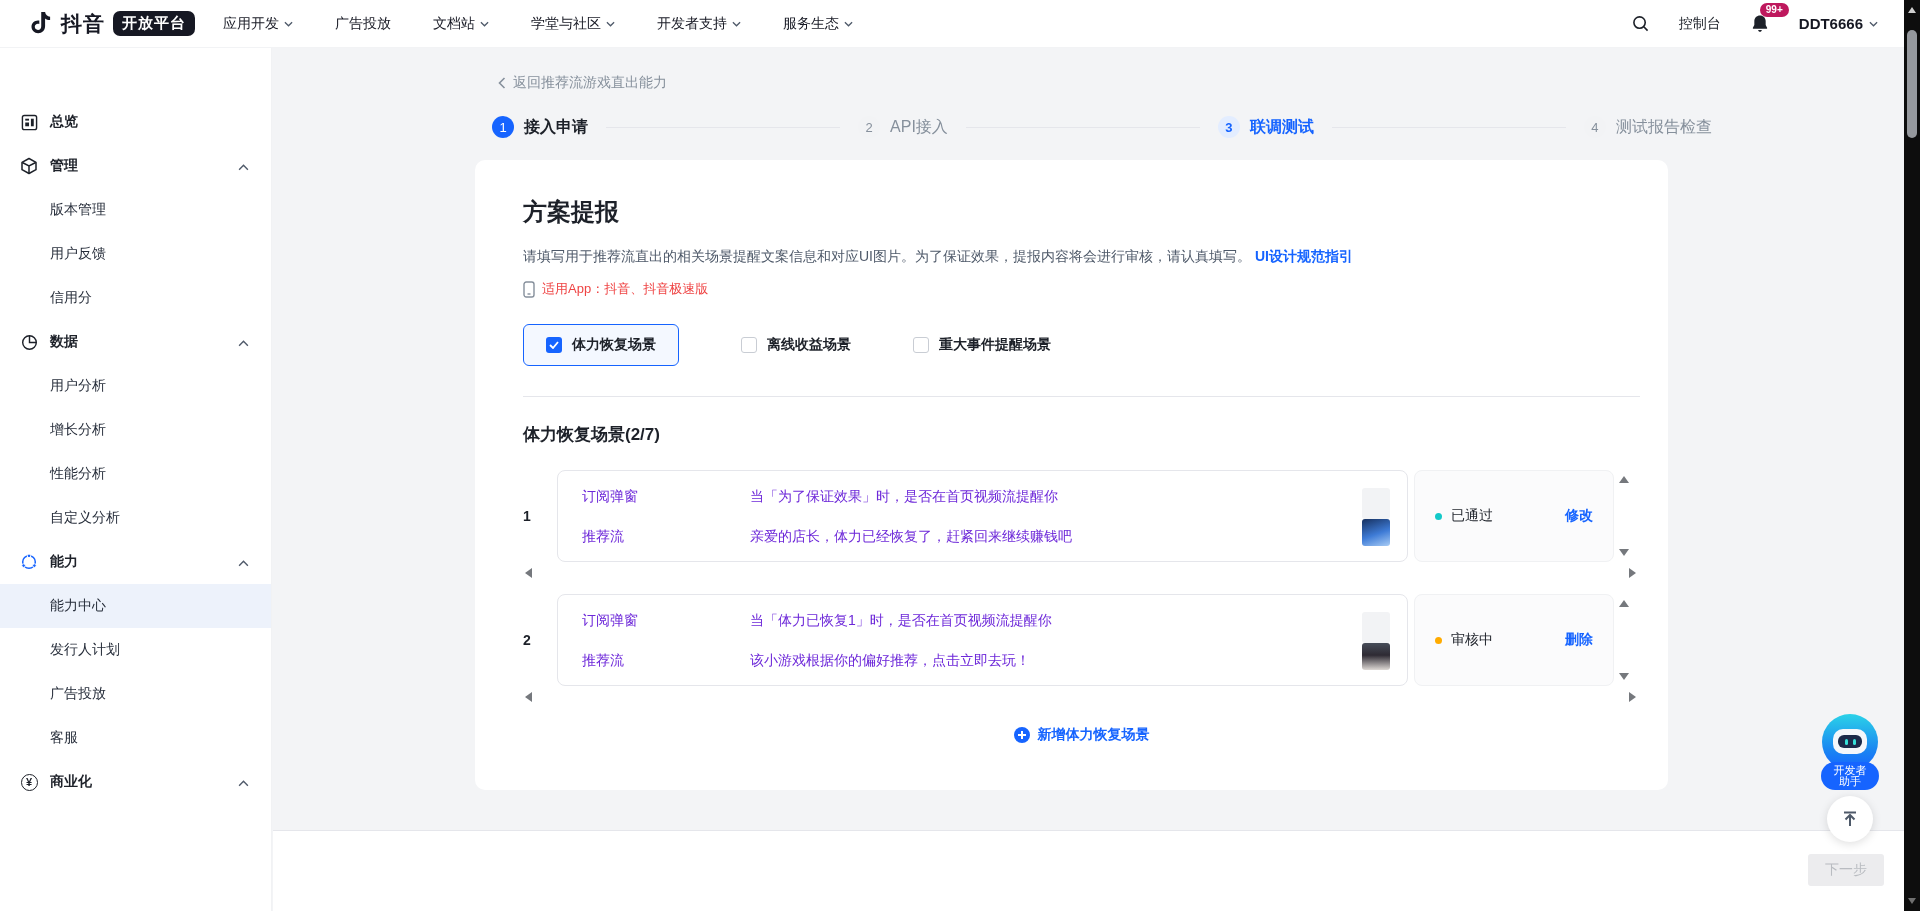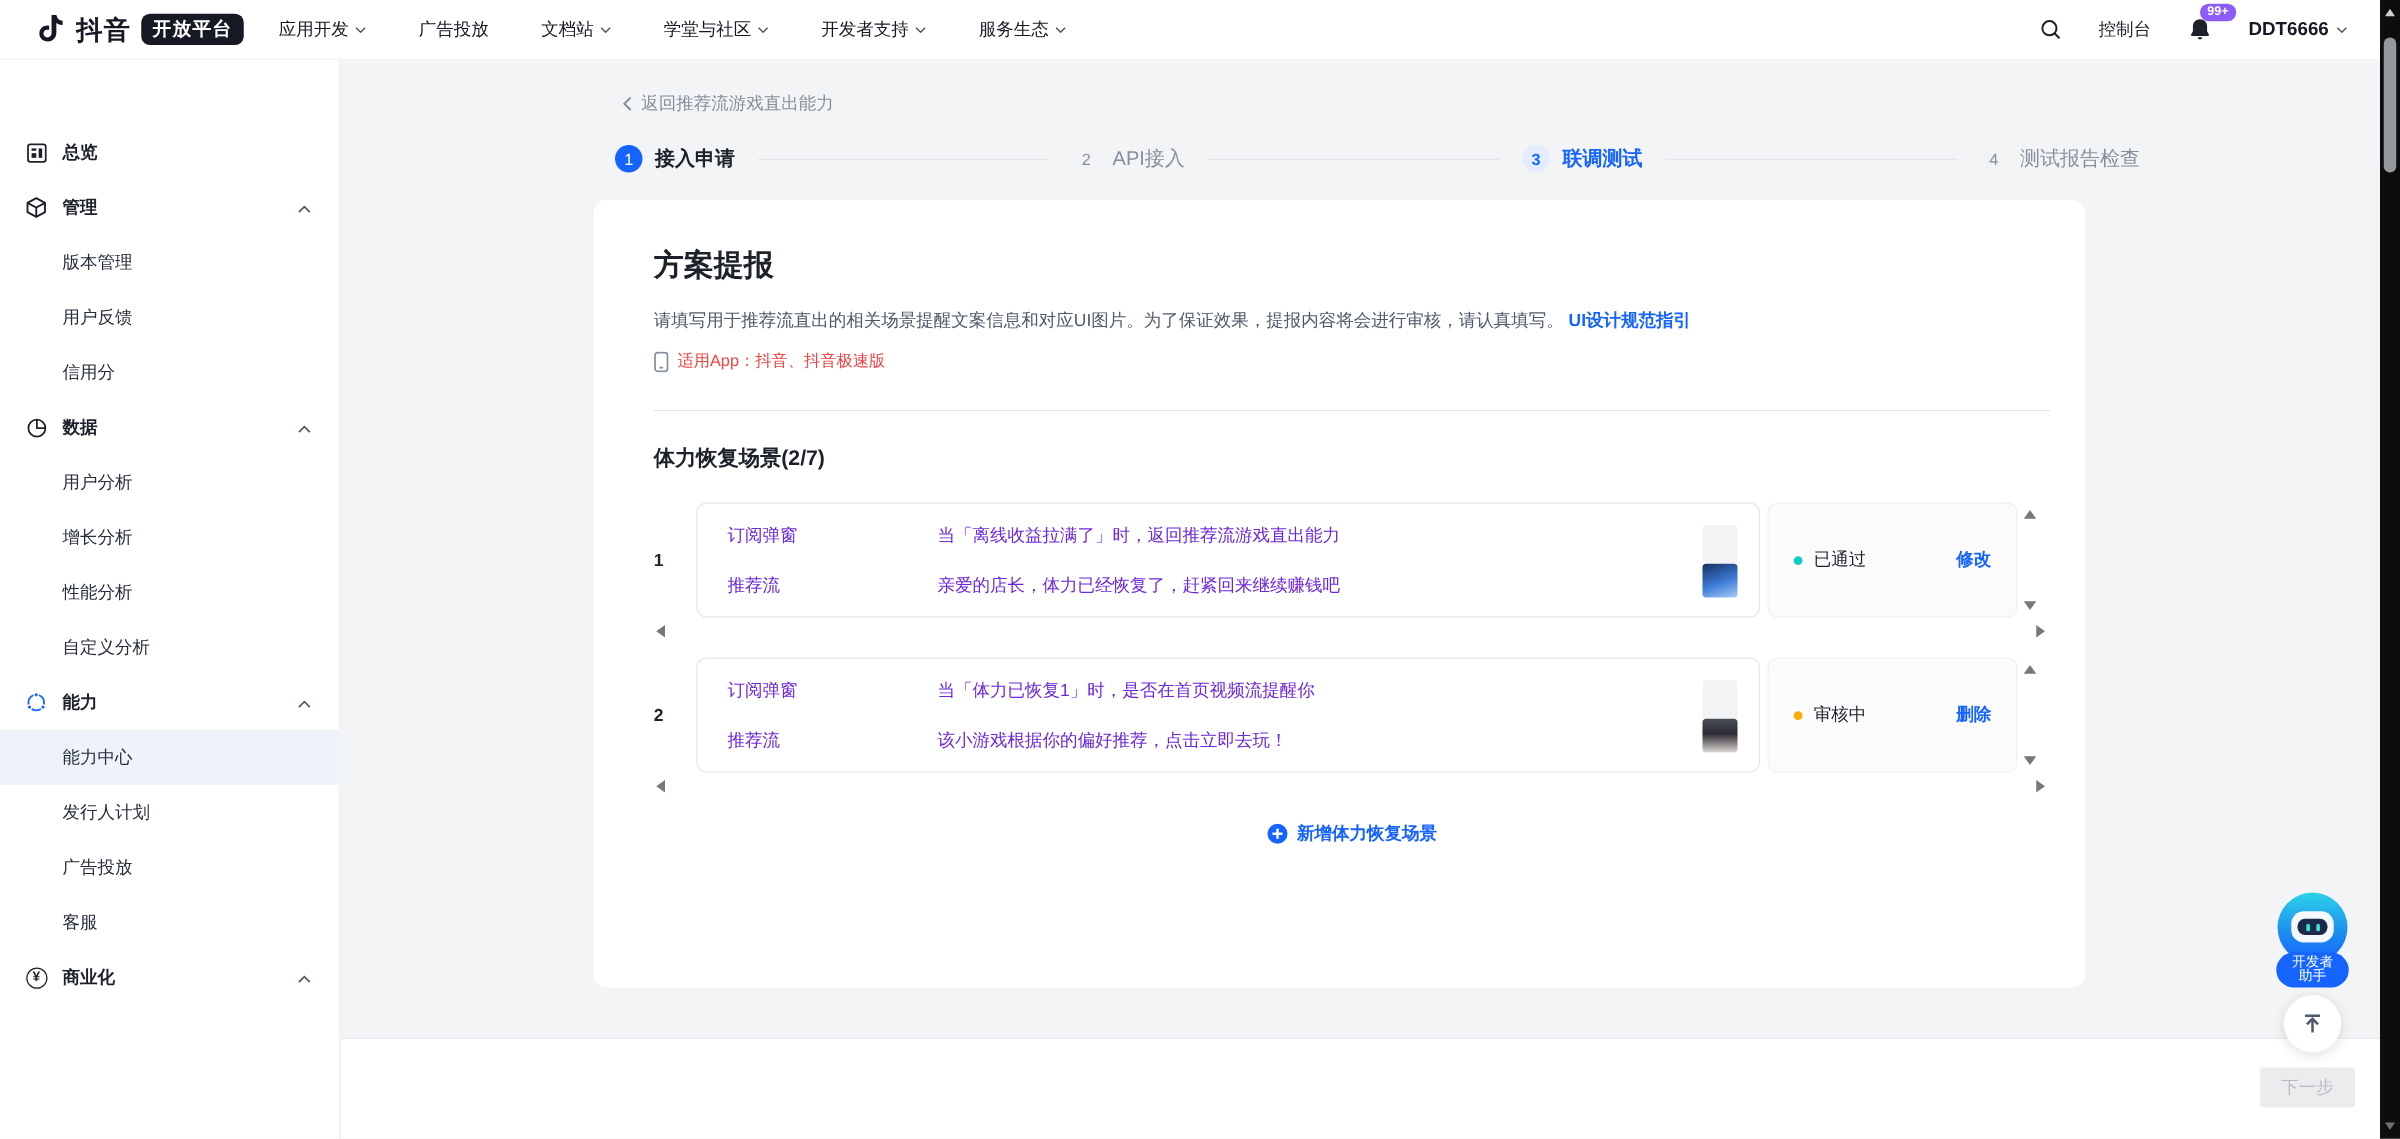--- a/index.html
+++ b/index.html
@@ -11,21 +11,21 @@
     display:flex; align-items:center; padding:0 26px; z-index:20; border-bottom:1px solid #f2f3f5; }
   .brand { display:flex; align-items:center; gap:8px;text-align:right; }
   .brand-name { font-size:21px; font-weight:bold; color:#161823; letter-spacing:1px; }
   .brand-badge { background:#161823; color:#fff; font-size:15px; font-weight:bold;
     padding:3px 9px; border-radius:7px; letter-spacing:1px; }
   .nav-menu { display:flex; gap:42px; margin-left:28px; }
   .nav-item { display:flex; align-items:center; gap:5px; font-size:14px; color:#161823; cursor:pointer; }
   .nav-right { margin-left:auto; display:flex; align-items:center; gap:30px; }
   .console-link { font-size:14px; cursor:pointer; }
   .bell-wrap { position:relative; cursor:pointer; display:flex; }
-  .bell-badge { position:absolute; top:-11px; left:9px; background:#8b5cf6; color:#fff;
+  .bell-badge { position:absolute; top:-11px; left:9px; background:#be185d; color:#fff;
     font-size:10px; font-weight:bold; padding:2px 6px; border-radius:999px; line-height:1; }
   .user-wrap { display:flex; align-items:center; gap:6px; cursor:pointer; }
   .user-name { font-size:15px; font-weight:bold; color:#161823; }
 
   
   .page-scrollbar { position:absolute; top:0; right:0; width:16px; height:911px; background:#0d0d0d; z-index:30; }
   .ps-thumb { position:absolute; top:30px; left:3px; width:10px; height:108px; background:#95989d; border-radius:5px; }
   .tri { width:0; height:0; }
   .ps-up { position:absolute; top:7px; left:4px; border-left:4px solid transparent; border-right:4px solid transparent; border-bottom:6px solid #cfcfcf; }
   .ps-down { position:absolute; bottom:7px; left:4px; border-left:4px solid transparent; border-right:4px solid transparent; border-top:6px solid #6f6f6f; }
@@ -349,33 +349,51 @@
       <span class="desc-link">UI设计规范指引</span>
     </div>
     <div class="apps-row">
       <svg width="12" height="17" viewBox="0 0 12 17">
           <rect x="1" y="1" width="10" height="15" rx="2.2" fill="none" stroke="#86909c" stroke-width="1.4"></rect>
           <line x1="4.5" y1="13" x2="7.5" y2="13" stroke="#86909c" stroke-width="1.4"></line>
         </svg>
       <span>适用App：抖音、抖音极速版</span>
     </div>
 
+    <div class="scene-select">
+      <div class="scene-opt selected">
+        <span class="cb checked">
+          <svg width="10" height="8" viewBox="0 0 10 8">
+              <polyline points="1,4 4,7 9,1" fill="none" stroke="#fff" stroke-width="1.8"></polyline>
+            </svg>
+        </span>
+        <span class="scene-label">体力恢复场景</span>
+      </div>
+      <div class="scene-opt">
+        <span class="cb unchecked"></span>
+        <span class="scene-label">离线收益场景</span>
+      </div>
+      <div class="scene-opt">
+        <span class="cb unchecked"></span>
+        <span class="scene-label">重大事件提醒场景</span>
+      </div>
+    </div>
 
     <div class="divider"></div>
     <div class="section-title">体力恢复场景(2/7)</div>
 
     <div class="rows">
 
       <div class="scene-row">
         <div class="row-num">1</div>
         <div class="row-card">
           <div class="row-lines">
             <div class="row-line">
               <span class="row-label">订阅弹窗</span>
-              <span>当「离线收益拉满了」时，返回推荐流游戏直出能力</span>
+              <span>当「为了保证效果」时，是否在首页视频流提醒你</span>
             </div>
             <div class="row-line">
               <span class="row-label">推荐流</span>
               <span>亲爱的店长，体力已经恢复了，赶紧回来继续赚钱吧</span>
             </div>
           </div>
           <div class="row-thumbs">
             <div class="thumb placeholder"></div>
             <div class="thumb img1"></div>
           </div>

